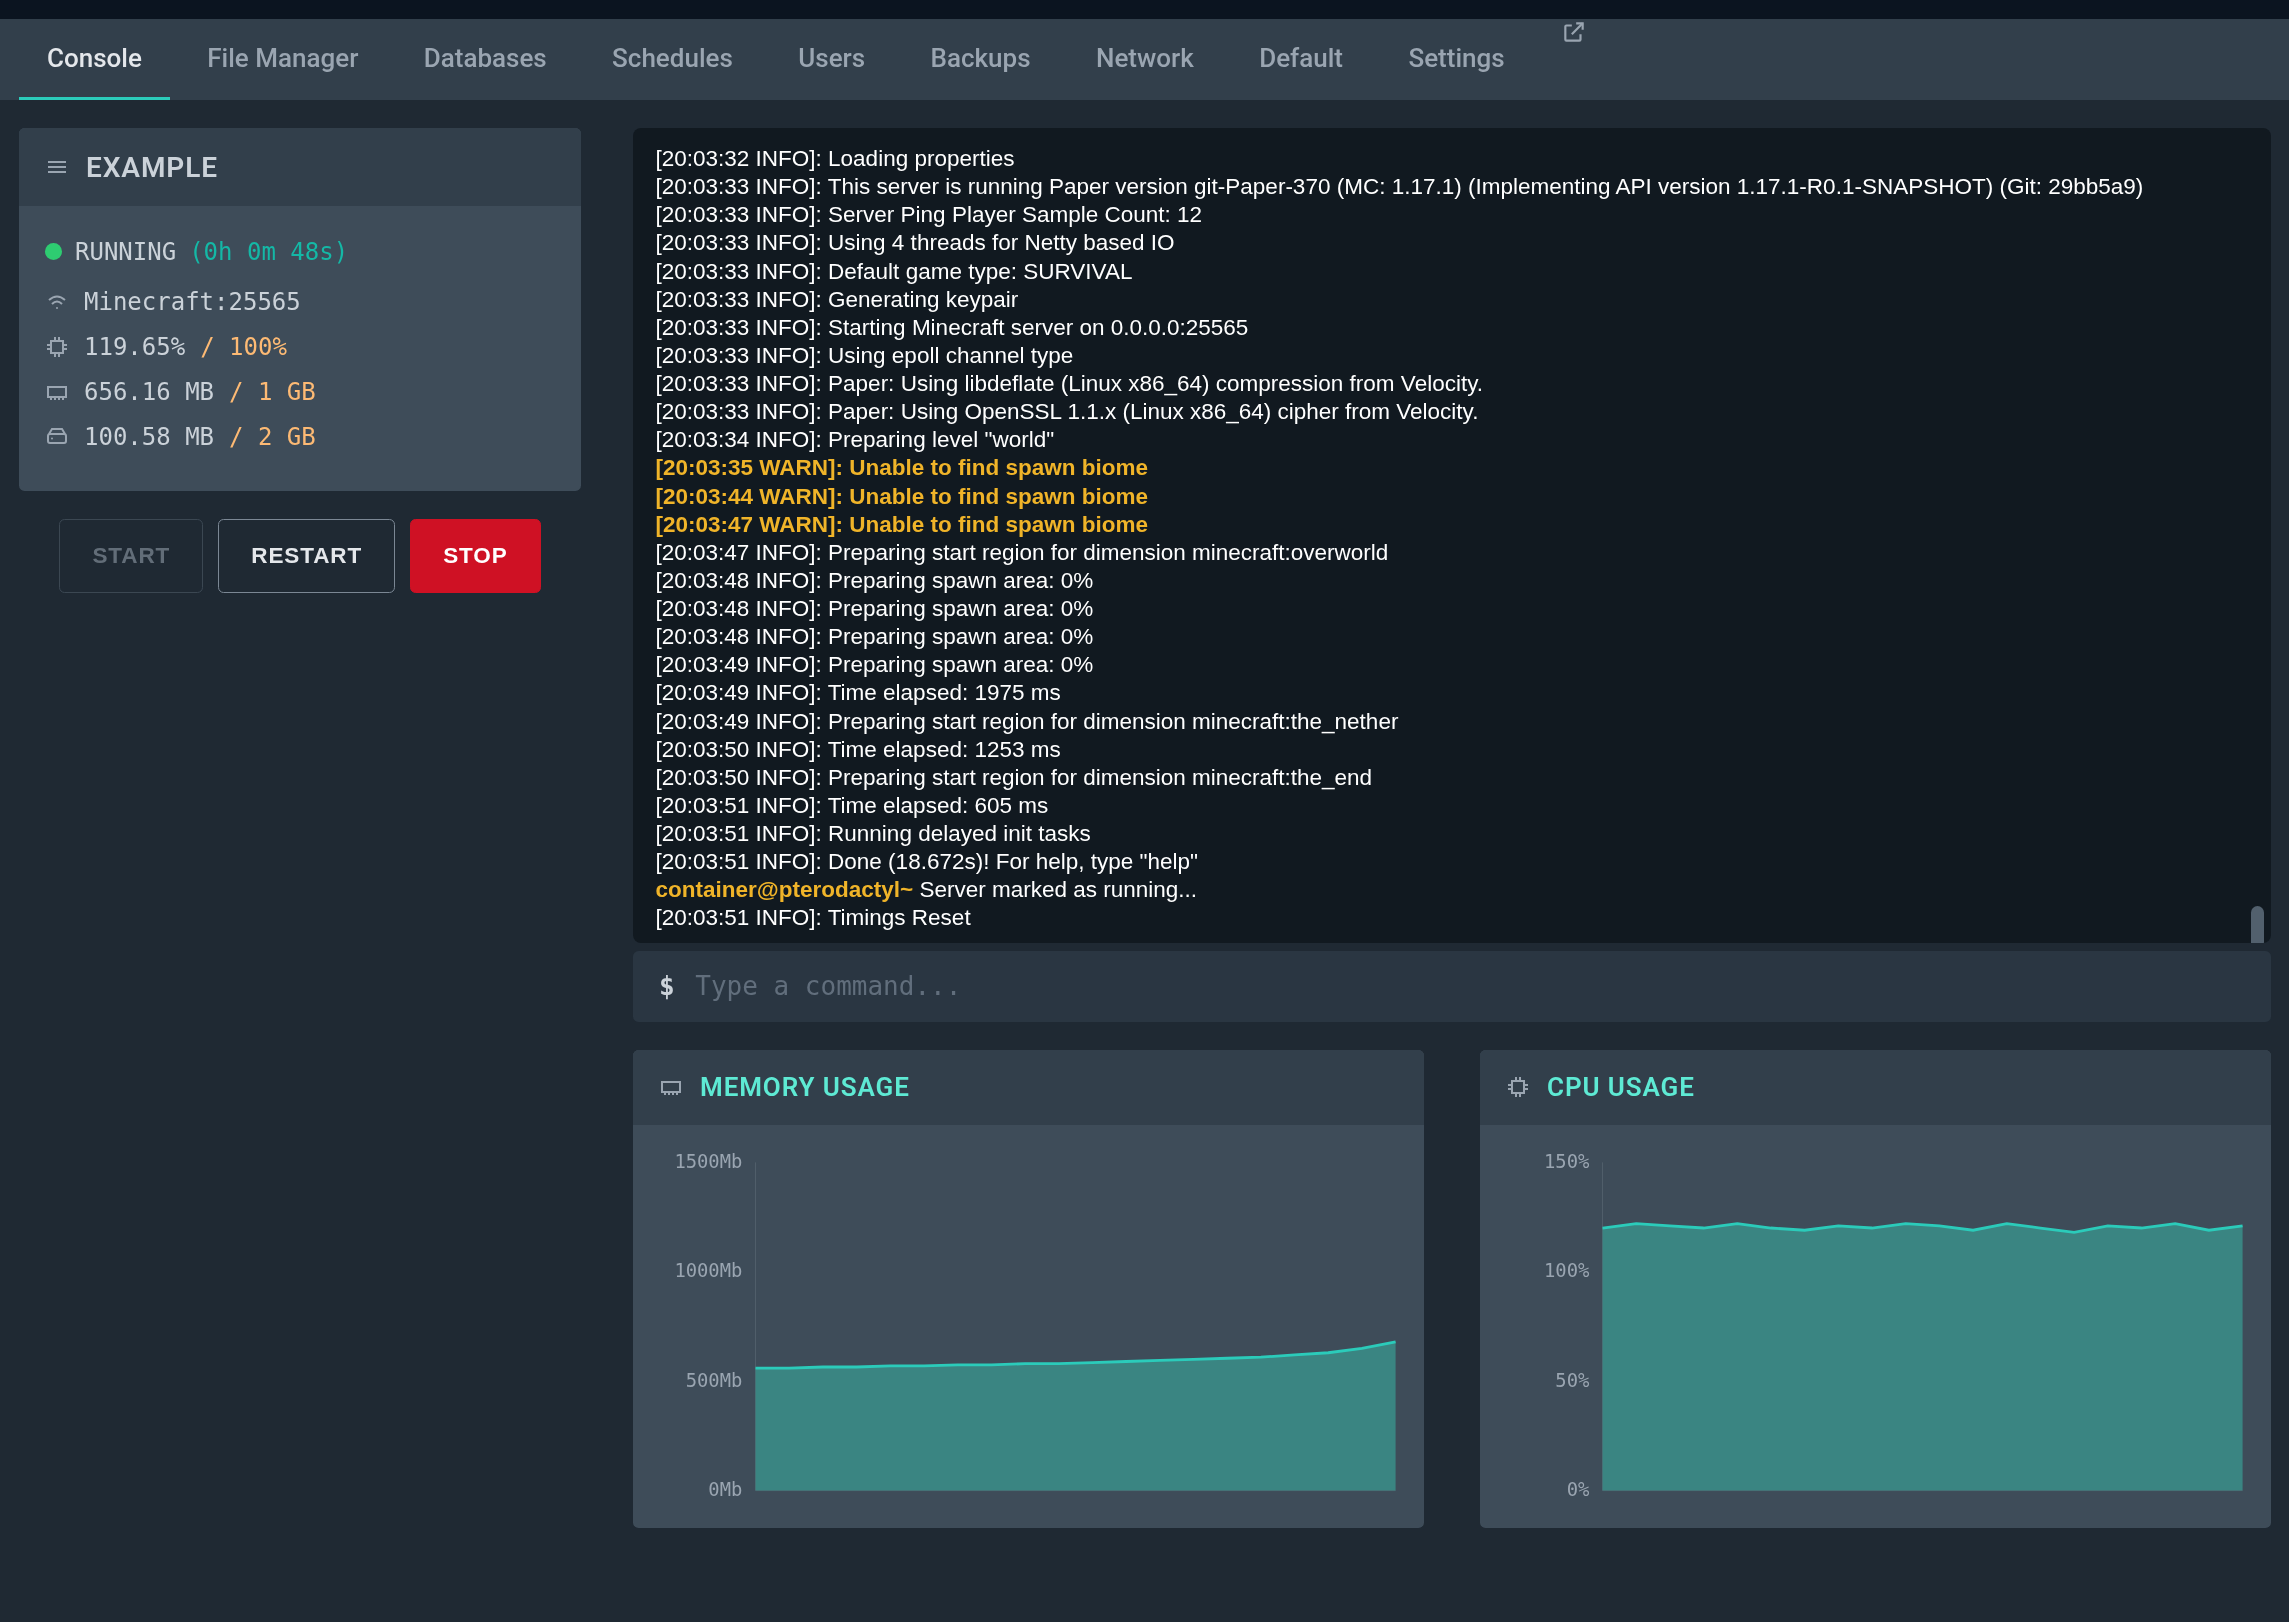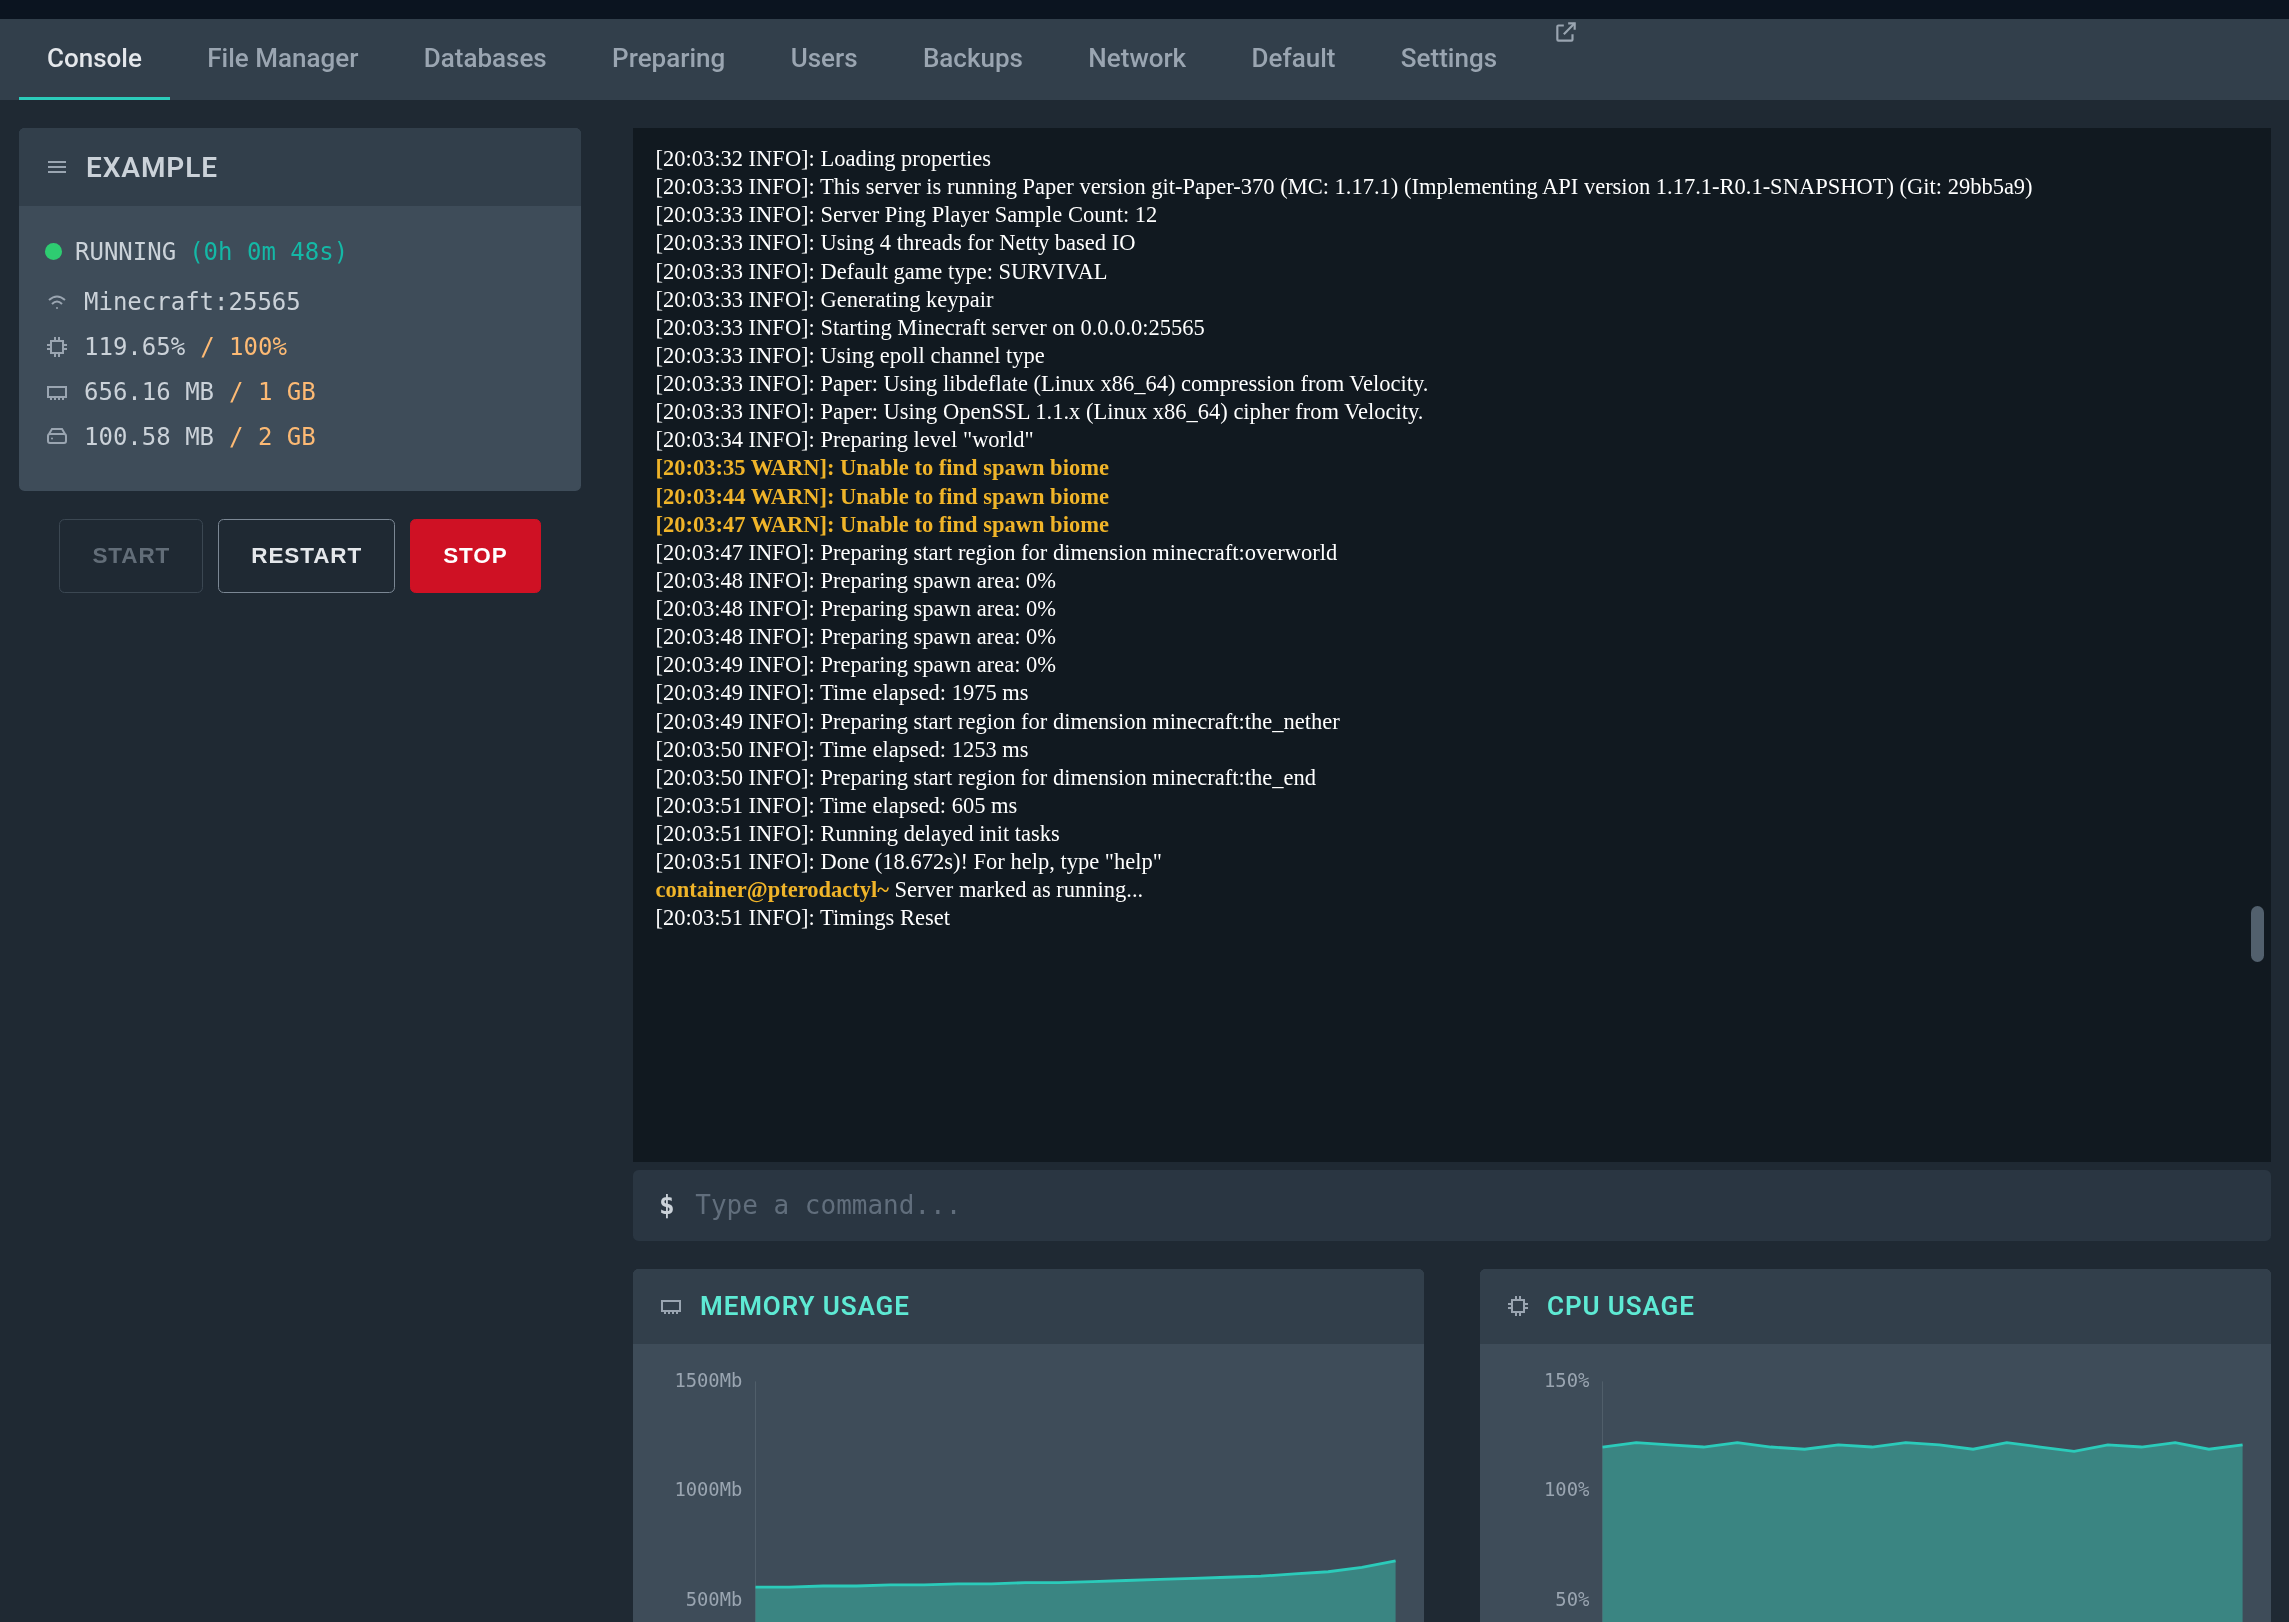--- a/index.html
+++ b/index.html
@@ -72,29 +72,29 @@
   font-weight: 600;
   letter-spacing: 0.9px;
   cursor: pointer;
 }
 .btn.disabled { opacity:.55; border-color:#52606d; }
 .btn.restart { color:#e4e7eb; border-color:#7b8794; }
 .btn.stop { background:#cf1124; border-color:#cf1124; color:#fff; }
 .main { flex:1; display:flex; flex-direction:column; gap:0; }
 .console {
   background: #111920;
-  border-radius: 0;
+  border-radius: 8px;
   padding: 17px 22.5px;
-  font-family: Liberation Serif, serif;
+  font-family: Liberation Sans, sans-serif;
   font-size: 22.5px;
   line-height: 1.25;
   white-space: pre-wrap;
   color: #fff;
   position: relative;
-  height: 1034px;
+  height: 815px;
   overflow: hidden;
 }
 .console .warn { color:#f0b429; font-weight:bold; }
 .console .prompt { color:#f0b429; font-weight:bold; }
 .scrollbar-thumb { position:absolute; right:7.5px; top:778px; width:13px; height:56px; background:#52606d; border-radius:7.5px; }
 .cmd-input {
   background:#2a3642;
   border-radius:5.6px;
   margin-top: 7.5px;
   padding: 20.6px 26px;
@@ -124,21 +124,21 @@
 </style>
 </head>
 <body>
 
 <div class="topbar"></div>
 
 <div class="navbar" id="navbar">
 <div class="nav-item active">Console</div>
     <div class="nav-item">File Manager</div>
     <div class="nav-item">Databases</div>
-    <div class="nav-item">Preparing</div>
+    <div class="nav-item">Schedules</div>
     <div class="nav-item">Users</div>
     <div class="nav-item">Backups</div>
     <div class="nav-item">Network</div>
     <div class="nav-item">Default</div>
     <div class="nav-item">Settings</div>
     <div class="ext-icon">
       <svg class="ico" viewBox="0 0 24 24">
         <path d="M14 4h6v6"></path>
         <path d="M20 4L10 14"></path>
         <path d="M18 14v5a1 1 0 0 1-1 1H5a1 1 0 0 1-1-1V7a1 1 0 0 1 1-1h5"></path>

